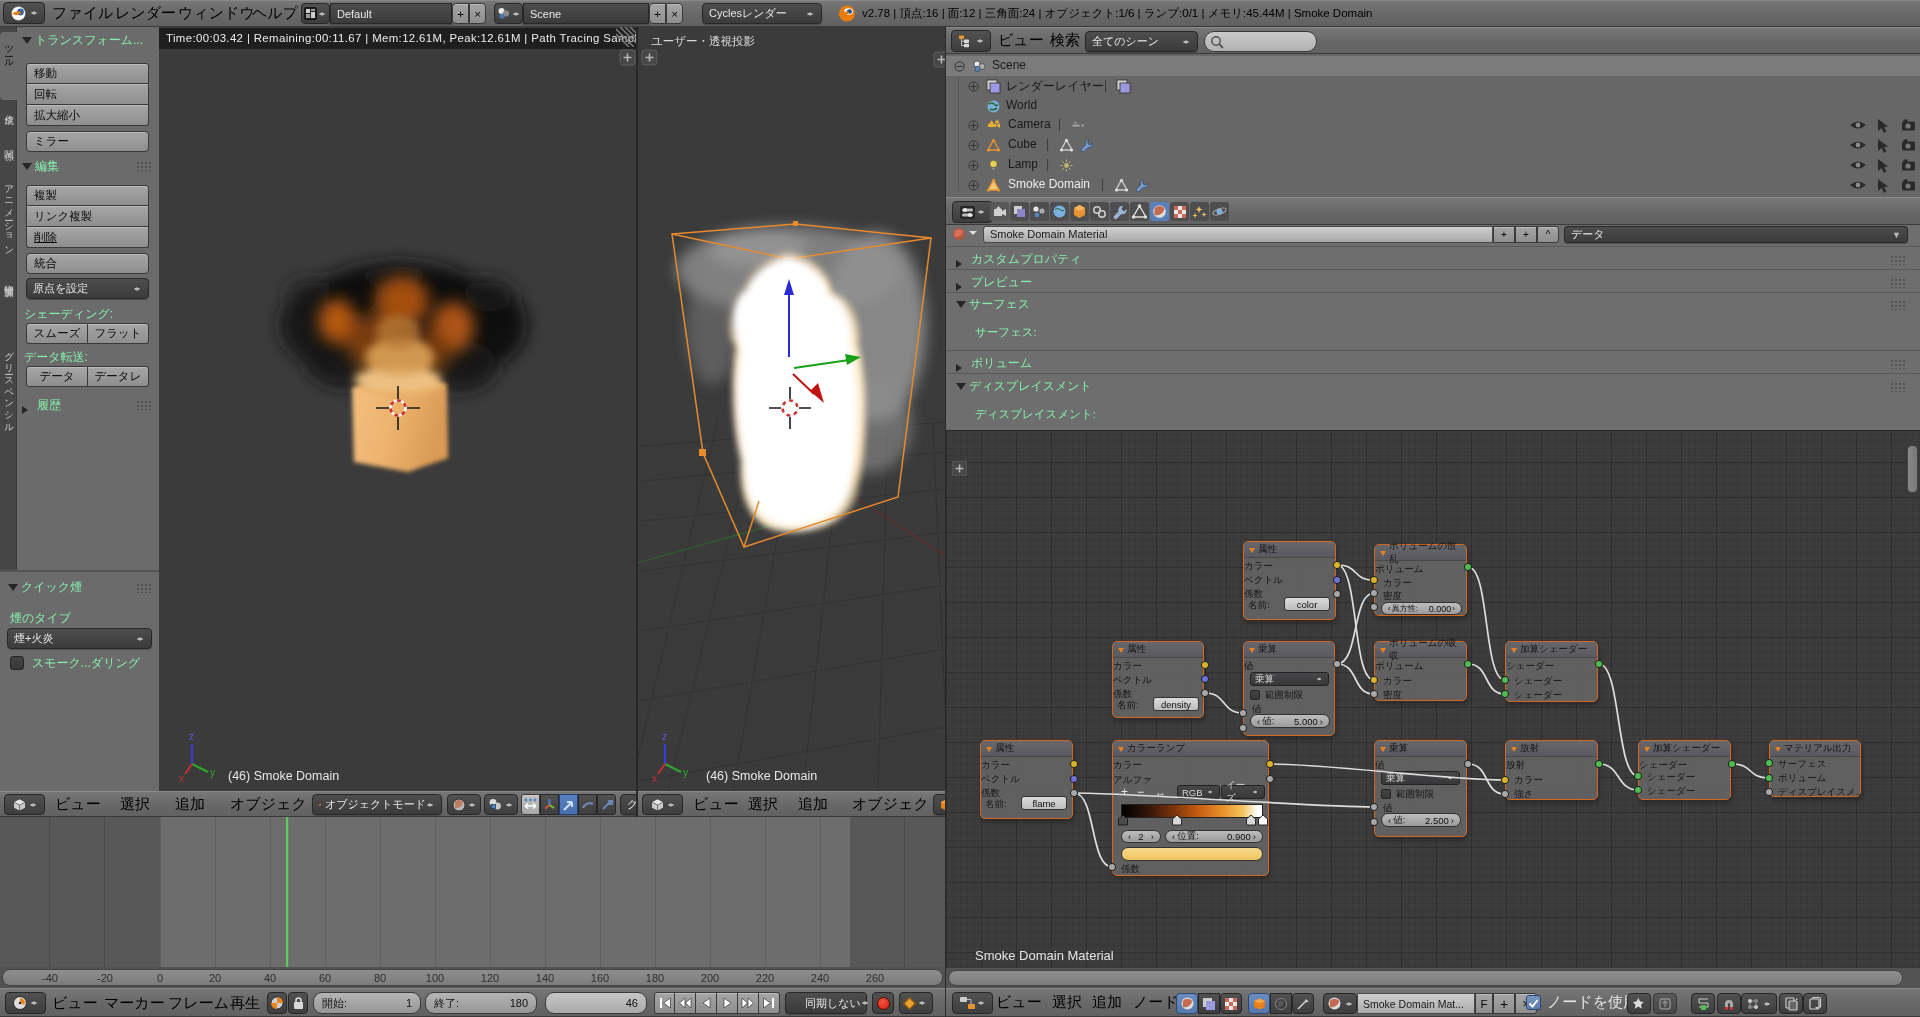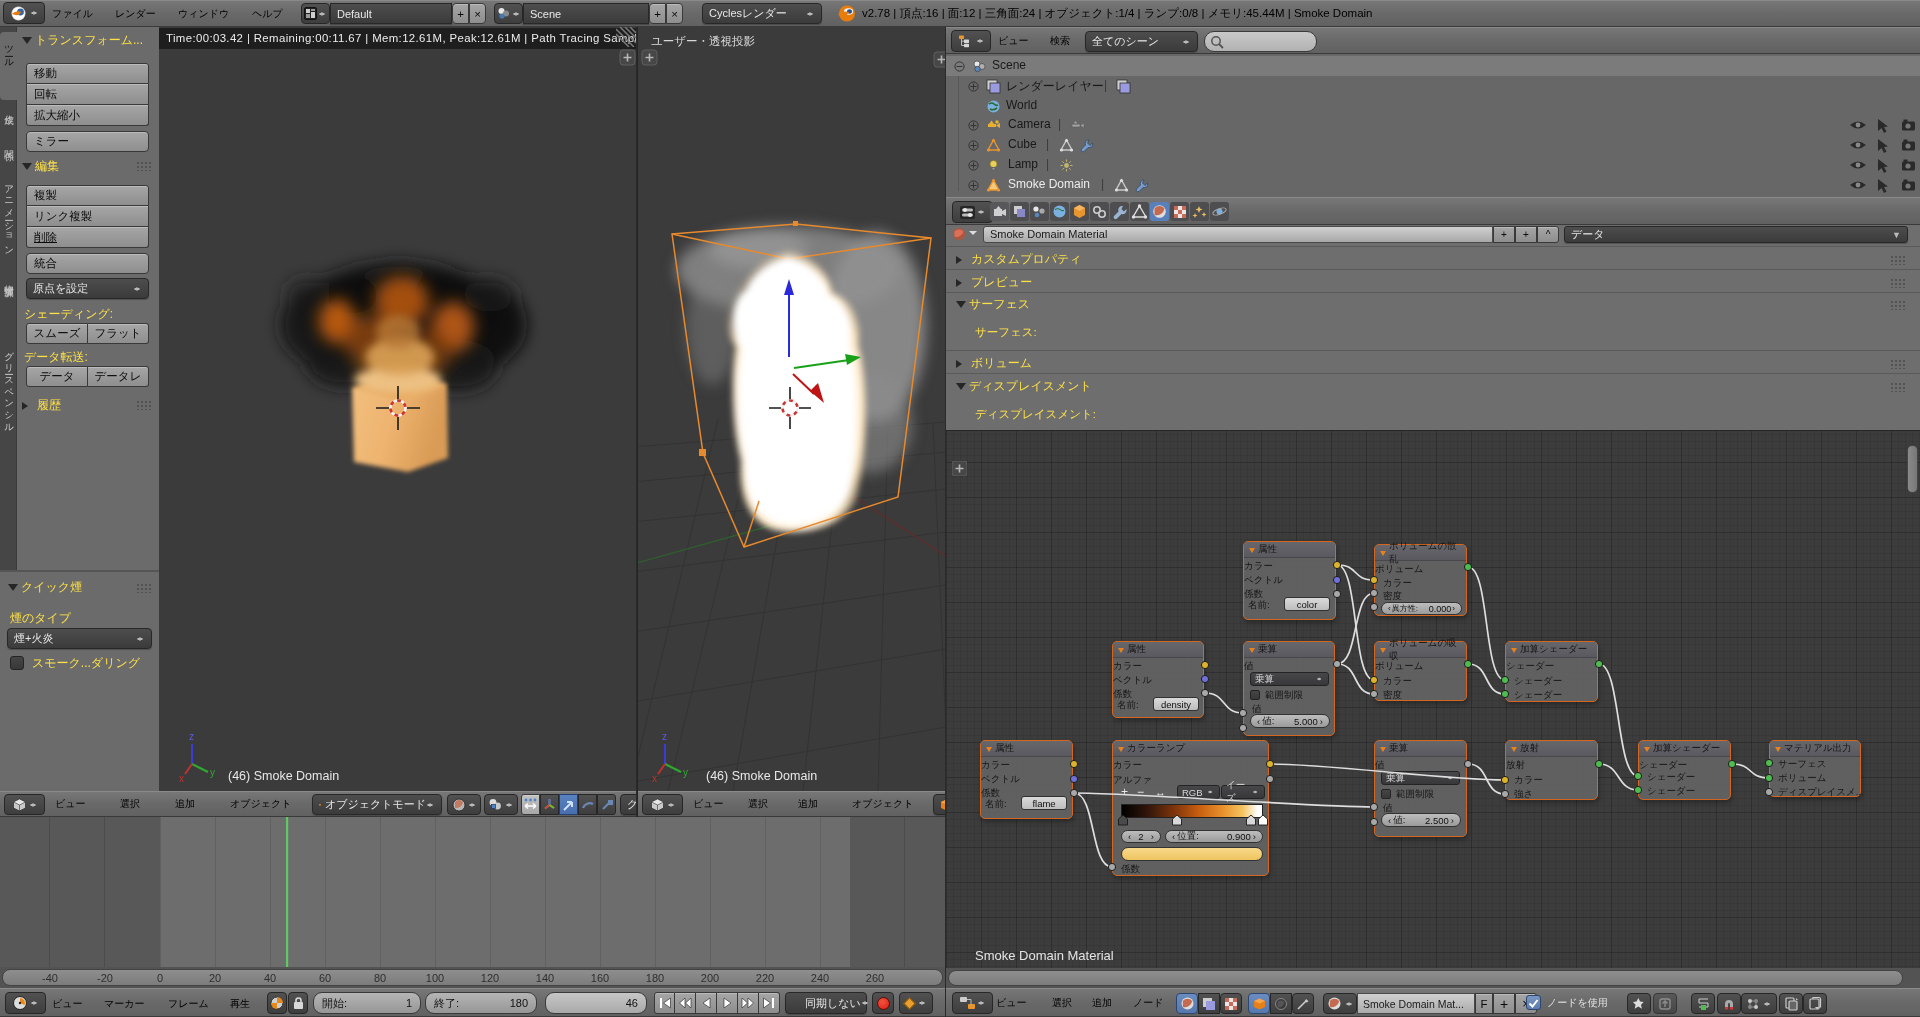--- a/index.html
+++ b/index.html
@@ -1,28 +1,28 @@
 <!DOCTYPE html>
 <html><head><meta charset="utf-8">
 <style>
 html,body{margin:0;padding:0;width:1920px;height:1017px;overflow:hidden;background:#2a2a2a;
   font-family:"Liberation Sans",sans-serif;-webkit-font-smoothing:antialiased;}
 *{box-sizing:border-box;}
 .abs{position:absolute;}
 .hdr{background:linear-gradient(180deg,#777 0%,#696969 50%,#616161 100%);border-top:1px solid #8a8a8a;border-bottom:1px solid #3a3a3a;}
-.menu{position:absolute;top:0;height:100%;display:flex;align-items:center;color:#000;font-size:10px;white-space:nowrap;}
+.menu{position:absolute;top:0;height:100%;display:flex;align-items:center;color:#000;font-size:15px;white-space:nowrap;}
 .wmenu{color:#e5e5e5;}
 .dd{position:absolute;background:linear-gradient(180deg,#4d4d4d,#3b3b3b);border:1px solid #282828;border-radius:4px;color:#e8e8e8;font-size:11px;display:flex;align-items:center;padding:0 6px;white-space:nowrap;box-shadow:0 1px 1px rgba(0,0,0,.25);}
 .dd .ar{margin-left:auto;}
 .ar{width:9px;height:12px;position:relative;flex:none;}
 .ar:before{content:"";position:absolute;left:1px;top:1px;border:3.5px solid transparent;border-bottom-color:#b9b9b9;}
 .ar:after{content:"";position:absolute;left:1px;bottom:1px;border:3.5px solid transparent;border-top-color:#b9b9b9;}
 .btn{position:absolute;background:linear-gradient(180deg,#a6a6a6,#8e8e8e);border:1px solid #393939;border-radius:4px;color:#0a0a0a;font-size:11.5px;display:flex;align-items:center;padding:0 7px;box-shadow:inset 0 1px 0 rgba(255,255,255,.25);white-space:nowrap;}
 .pill{position:absolute;background:linear-gradient(180deg,#b5b5b5,#969696);border:1px solid #3a3a3a;border-radius:9px;color:#111;font-size:11px;display:flex;align-items:center;padding:0 8px;white-space:nowrap;}
-.ph{position:absolute;color:#fde047;font-size:12px;display:flex;align-items:center;white-space:nowrap;}
+.ph{position:absolute;color:#86efac;font-size:12px;display:flex;align-items:flex-end;white-space:nowrap;}
 .tri-r{display:inline-block;width:0;height:0;border:4.5px solid transparent;border-left:6.5px solid #262626;margin-right:5px;}
 .tri-d{display:inline-block;width:0;height:0;border:5.5px solid transparent;border-top:7px solid #262626;margin-right:3px;margin-top:4px;}
 .grip{position:absolute;right:4px;width:16px;height:10px;opacity:.55;
  background-image:radial-gradient(circle,#3d3d3d 1px,transparent 1.2px);background-size:4px 4px;}
 .ebtn{position:absolute;background:linear-gradient(180deg,#515151,#3e3e3e);border:1px solid #272727;border-radius:4px;display:flex;align-items:center;justify-content:center;}
 .sep{position:absolute;background:#2b2b2b;}
 
 .node{position:absolute;background:rgba(97,97,97,.97);border:1.6px solid #d4661f;border-radius:5px;box-shadow:1px 3px 5px rgba(0,0,0,.3);}
 .nh{height:16px;background:linear-gradient(180deg,#67676b,#595960);border-bottom:1px solid #47474c;border-radius:4px 4px 0 0;display:flex;align-items:center;font-size:9.5px;color:#151515;padding-left:3px;}
 .nh:before{content:"";width:0;height:0;border:3.5px solid transparent;border-top:5px solid #e8821e;margin:5px 3px 0 2px;}
@@ -73,21 +73,21 @@
   <div class="dd" style="left:523px;top:3px;width:126px;height:21px;border-radius:0;">Scene</div>
   <div class="btn" style="left:649px;top:3px;width:17px;height:21px;justify-content:center;border-radius:4px 0 0 4px;">+</div>
   <div class="btn" style="left:666px;top:3px;width:17px;height:21px;justify-content:center;border-radius:0 4px 4px 0;">×</div>
   <div class="dd" style="left:702px;top:3px;width:120px;height:21px;">Cyclesレンダー<span class="ar"></span></div>
   <svg class="abs" style="left:837px;top:4px;" width="20" height="19" viewBox="0 0 20 19">
       <circle cx="10" cy="9.5" r="8" fill="#e87d0d"></circle>
       <ellipse cx="11.5" cy="7.5" rx="4.5" ry="3.2" fill="#fff"></ellipse>
       <ellipse cx="12.5" cy="7.5" rx="2.6" ry="2.2" fill="#2a4f8a"></ellipse>
       <path d="M1 11 q5 -5 11 -3 q-3 6 -11 3z" fill="#e87d0d"></path>
     </svg>
-  <div class="menu" style="left:862px;font-size:11.5px;">v2.78 | 頂点:16 | 面:12 | 三角面:24 | オブジェクト:1/4 | ランプ:0/8 | メモリ:45.44M | Smoke Domain</div>
+  <div class="menu" style="left:862px;font-size:11.5px;">v2.78 | 頂点:16 | 面:12 | 三角面:24 | オブジェクト:1/6 | ランプ:0/1 | メモリ:45.44M | Smoke Domain</div>
 </div>
 
 <div id="leftview" class="abs" style="left:0;top:27px;width:636px;height:790px;background:#3b3b3b;overflow:hidden;">
 
   <div class="abs" style="left:159px;top:1px;width:477px;height:21px;background:#1e1e1e;color:#ececec;font-size:11.4px;letter-spacing:0.38px;line-height:21px;padding-left:7px;white-space:nowrap;overflow:hidden;">Time:00:03.42 | Remaining:00:11.67 | Mem:12.61M, Peak:12.61M | Path Tracing Sample 8)</div>
   <svg class="abs" style="left:616px;top:0px;" width="20" height="20">
       <path d="M4 0 L20 16 M9 0 L20 11 M14 0 L20 6 M0 2 L18 20 M0 7 L13 20" stroke="#777" stroke-width="1.6" fill="none"></path>
     </svg>
 
   <svg class="abs" style="left:0;top:0;" width="636" height="790" viewBox="0 0 636 790">

